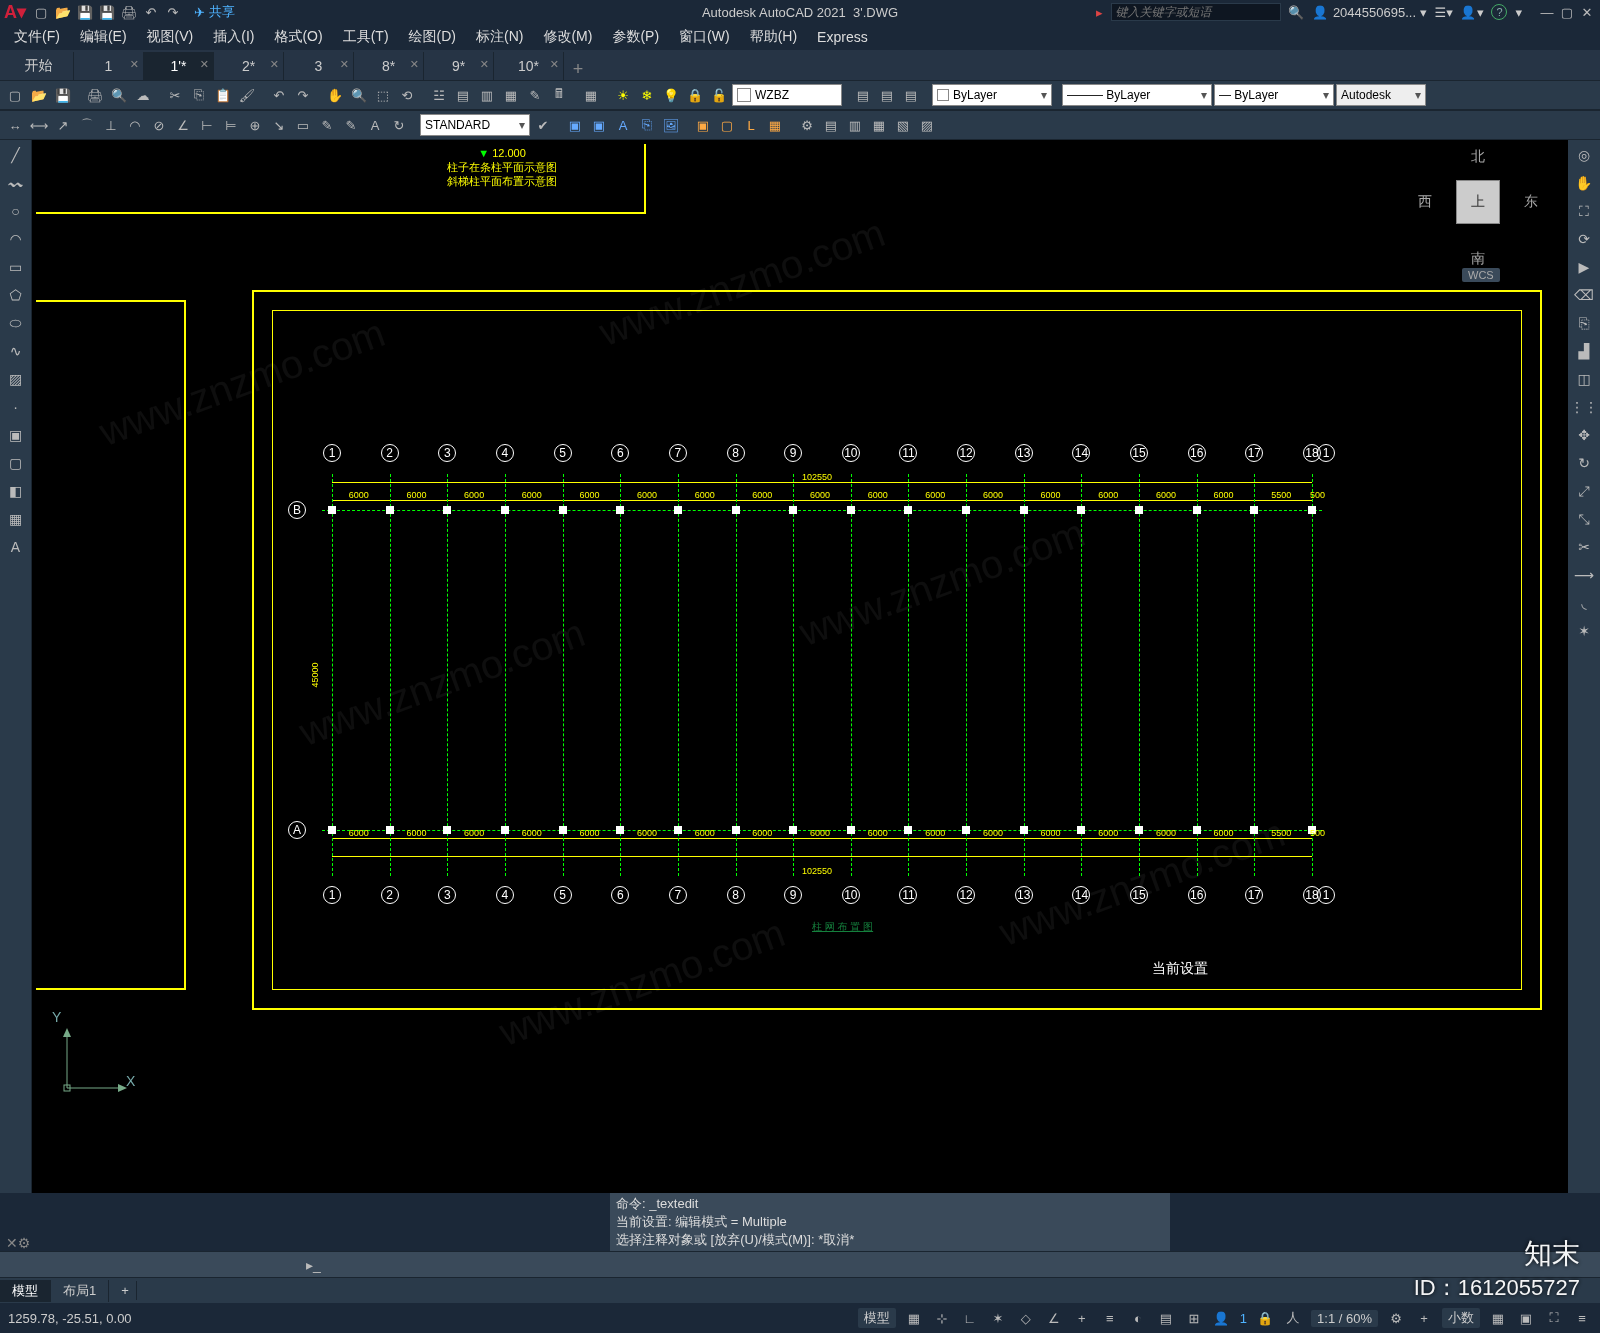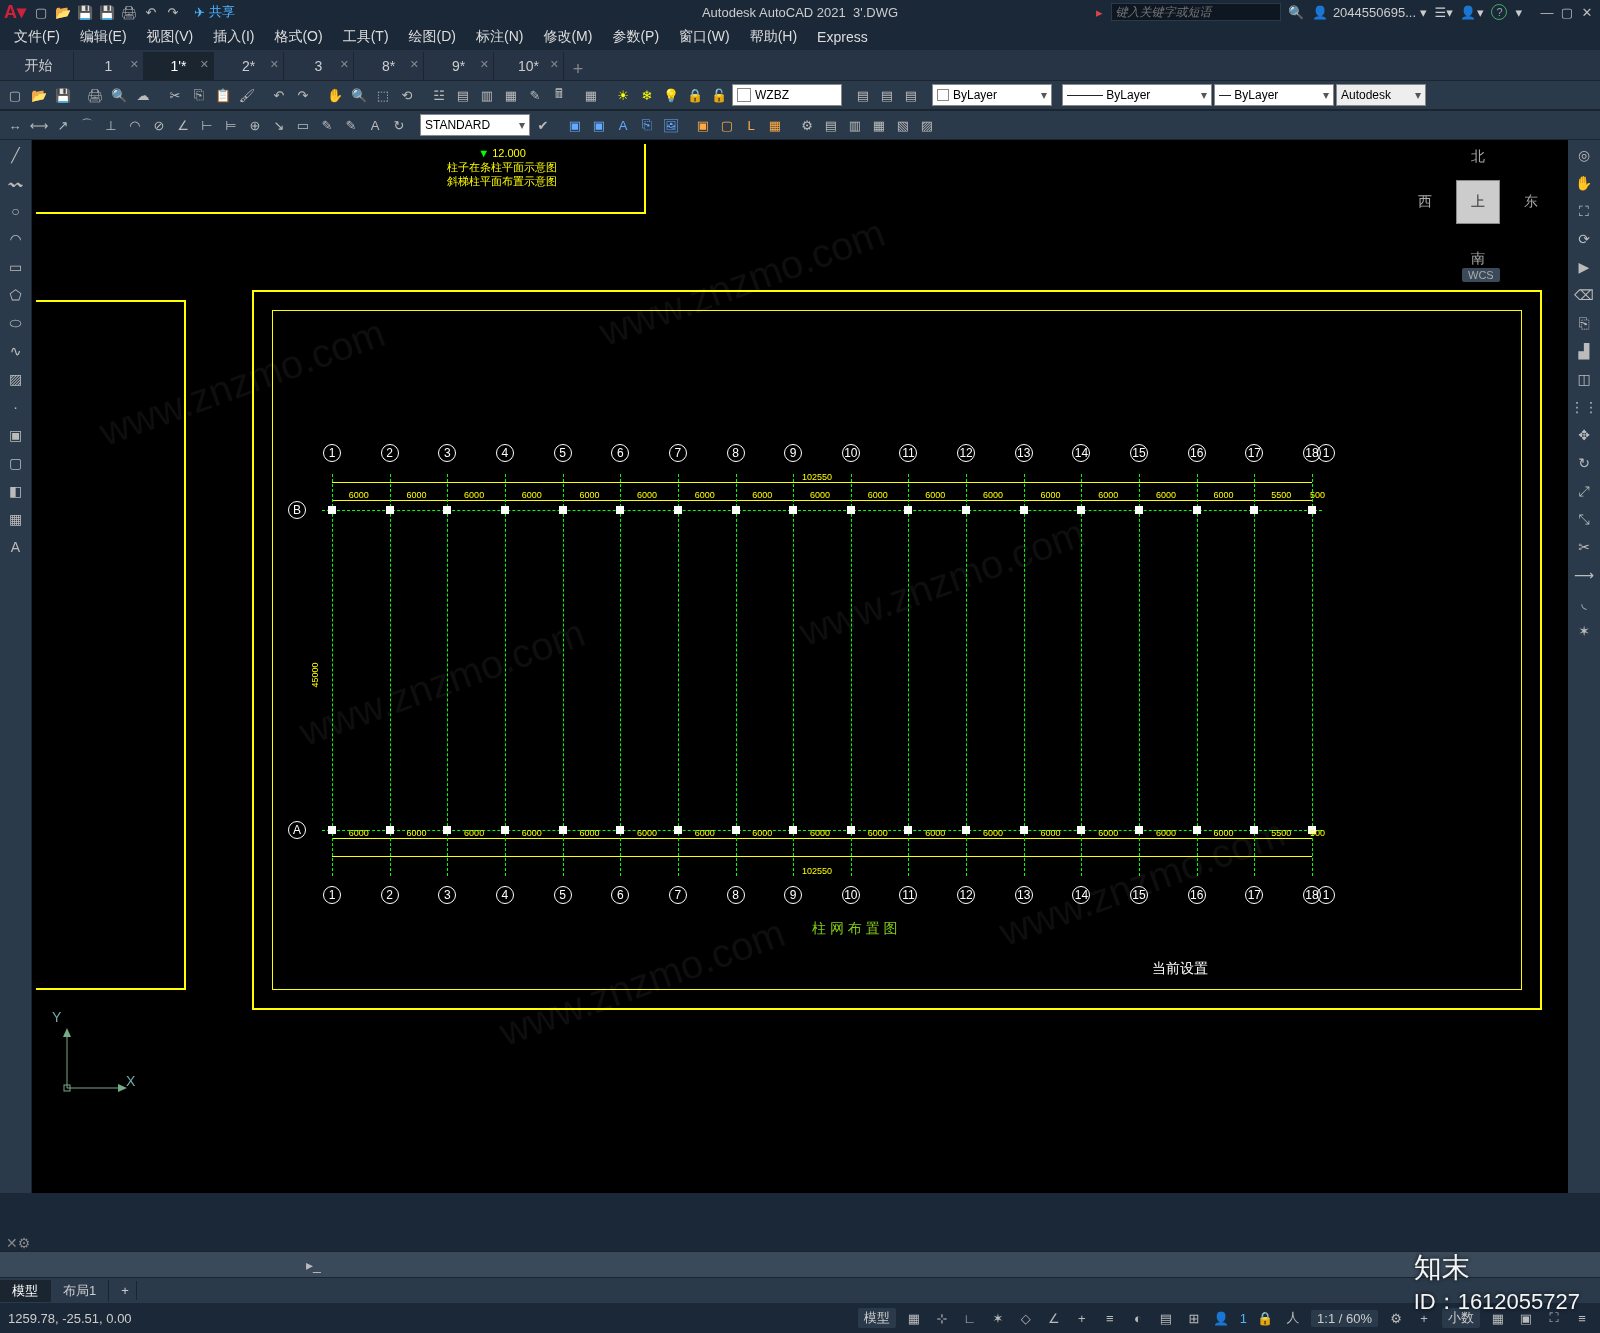--- a/index.html
+++ b/index.html
@@ -44,21 +44,21 @@
 
 .frame-outer{position:absolute;border:2px solid #ffff00}
 .frame-inner{position:absolute;border:1px solid #ffff00}
 .gridmark{position:absolute;color:#fff;font-size:12px;border:1px solid #fff;border-radius:50%;width:18px;height:18px;display:flex;align-items:center;justify-content:center}
 .gridmarkL{position:absolute;color:#fff;font-size:12px;border:1px solid #fff;border-radius:50%;width:18px;height:18px;display:flex;align-items:center;justify-content:center}
 .gridline-v{position:absolute;width:0;border-left:1px dashed #0f0}
 .gridline-h{position:absolute;height:0;border-top:1px dashed #0f0}
 .dimline{position:absolute;height:0;border-top:1px solid #ffff00}
 .dimtxt{position:absolute;color:#ffff00;font-size:9px;text-align:center}
 .colnode{position:absolute;width:8px;height:8px;background:#fff}
-.caption{position:absolute;color:#84cc16;font-size:14px;}
+.caption{position:absolute;color:#15803d;font-size:10px;text-decoration:underline}
 .caption2{position:absolute;color:#fff;font-size:14px}
 .topcap{position:absolute;color:#ffff00;font-size:11px;text-align:center;line-height:14px}
 
 .viewcube{position:absolute;right:30px;top:8px;width:120px;height:140px;color:#aaa;font-size:14px;text-align:center}
 .viewcube .n{position:absolute;top:0;left:50%;transform:translateX(-50%)}
 .viewcube .s{position:absolute;bottom:20px;left:50%;transform:translateX(-50%)}
 .viewcube .w{position:absolute;left:0;top:45px}
 .viewcube .e{position:absolute;right:0;top:45px}
 .viewcube .cube{position:absolute;left:38px;top:32px;width:44px;height:44px;background:#ccc;border:1px solid #888;display:flex;align-items:center;justify-content:center;color:#333;font-size:14px}
 .viewcube .wcs{position:absolute;left:44px;top:120px;background:#3a4a5a;padding:1px 6px;font-size:11px;border-radius:2px}
@@ -71,21 +71,21 @@
 .cmdline input{flex:1;height:22px;background:#4a5a6a;border:none;color:#aaa;font-style:italic;padding:0 6px;font-size:13px}
 
 .btabs{height:26px;background:#2a3a4a;display:flex;align-items:center;font-size:13px;color:#ccc;border-top:1px solid #1a2530}
 .btabs .tab{padding:2px 12px;border-right:1px solid #1a2530}
 .btabs .tab.active{background:#1a2530;color:#fff}
 .status{height:30px;background:#1b2838;display:flex;align-items:center;font-size:13px;color:#ccc;padding:0 8px;gap:8px}
 .status .right{margin-left:auto;display:flex;align-items:center;gap:8px}
 .status .ic{width:20px;height:20px;display:inline-flex;align-items:center;justify-content:center;color:#bbb}
 .pill{background:#2a3a4a;padding:1px 6px;border-radius:2px}
 
-.wm{position:absolute;right:20px;bottom:14px;color:#fff;font-size:28px;line-height:34px;opacity:.95;text-shadow:0 0 4px #000}
+.wm{position:absolute;right:20px;bottom:28px;color:#fff;font-size:28px;text-align:right;line-height:34px;opacity:.95;text-shadow:0 0 4px #000}
 .wm .id{font-size:22px}
 .wmdiag{position:absolute;color:rgba(180,180,180,.08);font-size:40px;transform:rotate(-20deg);pointer-events:none;white-space:nowrap}
 </style>
 </head>
 <body>
 
 <div class="app">
 
   <div class="titlebar">
     <span class="logo">A▾</span>
@@ -511,20 +511,25 @@
       <span class="ic">◟</span>
       <span class="ic">✶</span>
     </div>
   </div>
 
   <div style="height:58px;background:#1b2838;display:flex;align-items:flex-end">
     <div style="width:300px;height:58px;display:flex;align-items:flex-end;padding:0 6px;color:#888">
       <span class="ic">✕</span>
       <span class="ic">⚙</span>
     </div>
+    <div class="cmdhistory" id="cmdhist">
+        <div>命令: _textedit</div>
+        <div>当前设置: 编辑模式 = Multiple</div>
+        <div>选择注释对象或 [放弃(U)/模式(M)]: *取消*</div>
+      </div>
   </div>
   <div class="cmdline">
     <span style="width:300px"></span>
     <span class="gt">▸_</span>
   </div>
 
   <div class="btabs">
     <div class="tab active">模型</div>
     <div class="tab">布局1</div>
     <div class="tab" style="width:28px;text-align:center">+</div>

